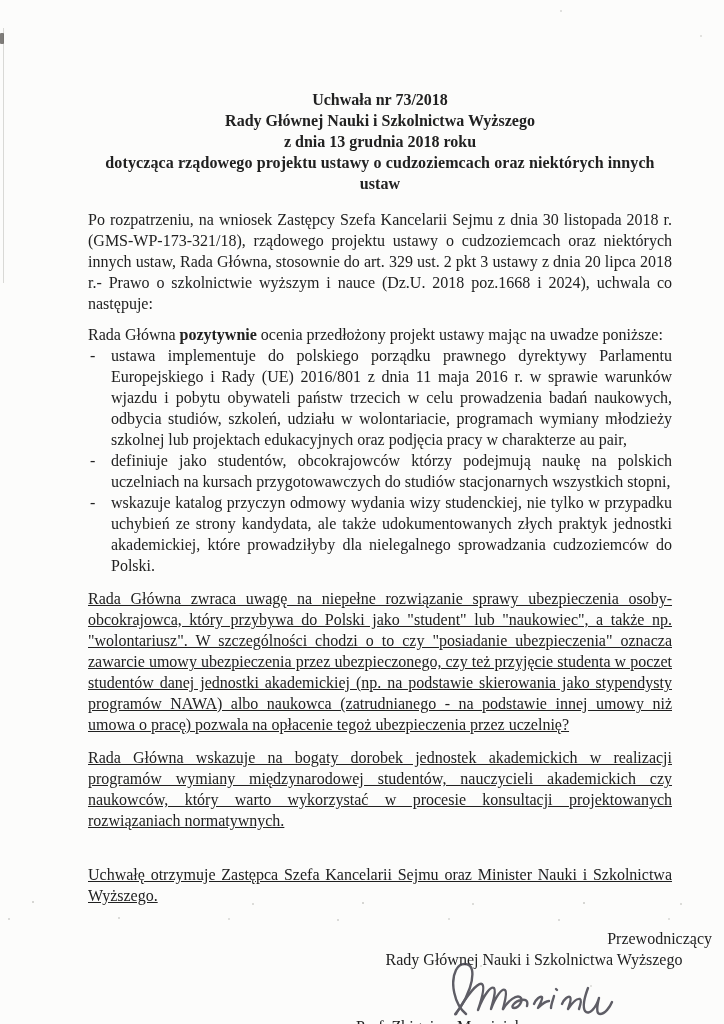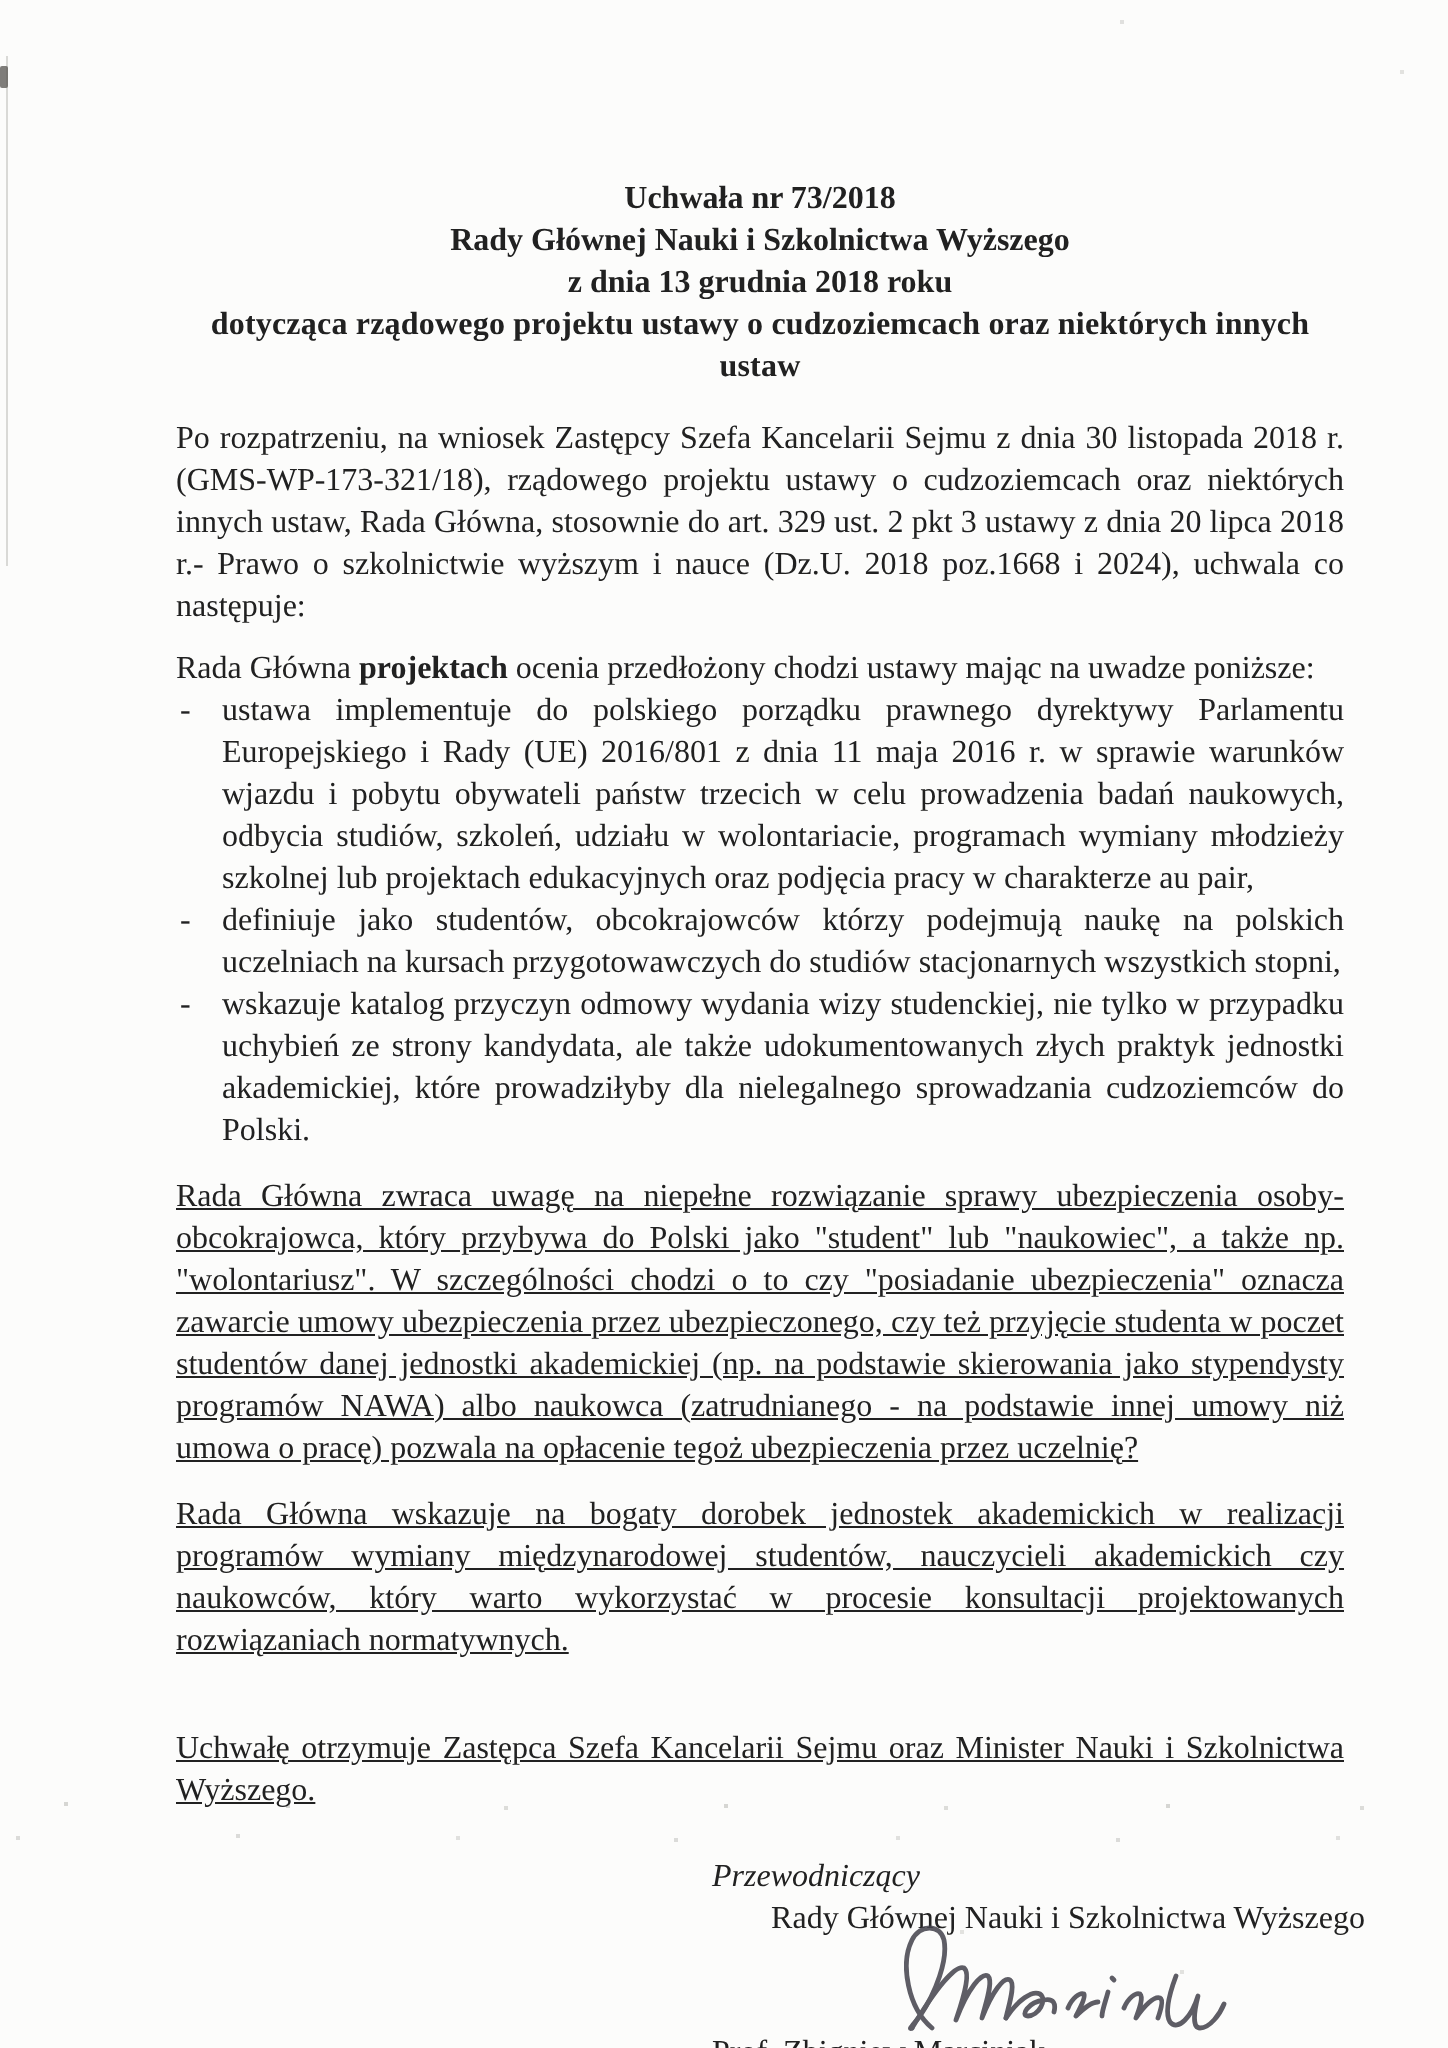--- a/index.html
+++ b/index.html
@@ -43,21 +43,21 @@
     left: 2px; top: 0;
   }
   .spacer-block { height: 21px; }
   .signature-block {
     margin-top: 22px;
     margin-left: 268px;
     width: 356px;
     text-align: center;
     position: relative;
   }
-  .sig-title { text-align: left; font-style: italic; }
+  .sig-title { text-align: right; }
   .sig-org { text-align: center; white-space: nowrap; }
   .sig-scribble {
     position: relative;
     height: 48px;
     margin-top: -4px;
   }
   .sig-scribble svg {
     position: absolute;
     left: 88px; top: -8px;
   }
@@ -111,21 +111,21 @@
     <div class="doc-title">
       <div class="t-line">Uchwała nr 73/2018</div>
       <div class="t-line">Rady Głównej Nauki i Szkolnictwa Wyższego</div>
       <div class="t-line">z dnia 13 grudnia 2018 roku</div>
     </div>
 
     <div class="subject">dotycząca rządowego projektu ustawy  o cudzoziemcach oraz niektórych innych ustaw</div>
 
     <p class="para first">Po rozpatrzeniu, na wniosek Zastępcy Szefa Kancelarii Sejmu z dnia 30 listopada 2018 r. (GMS-WP-173-321/18), rządowego projektu ustawy o cudzoziemcach oraz niektórych innych ustaw, Rada Główna, stosownie do art. 329 ust. 2 pkt 3 ustawy z dnia 20 lipca 2018 r.- Prawo o szkolnictwie wyższym i nauce (Dz.U. 2018 poz.1668 i 2024), uchwala co następuje:</p>
 
-    <p class="para"><span>Rada Główna </span><span class="bold-inline">projektach</span><span> ocenia przedłożony chodzi ustawy mając na uwadze poniższe:</span></p>
+    <p class="para"><span>Rada Główna </span><span class="bold-inline">pozytywnie</span><span> ocenia przedłożony projekt ustawy mając na uwadze poniższe:</span></p>
 
     <div class="bullet-row">
       <span class="bullet-dash">-</span>
       <span>ustawa implementuje do polskiego porządku prawnego dyrektywy Parlamentu Europejskiego i Rady (UE) 2016/801 z dnia 11 maja 2016 r. w sprawie warunków wjazdu i pobytu obywateli państw trzecich w celu prowadzenia badań naukowych, odbycia studiów, szkoleń, udziału w wolontariacie, programach wymiany młodzieży szkolnej lub projektach edukacyjnych oraz podjęcia pracy w charakterze au pair,</span>
     </div>
     <div class="bullet-row">
       <span class="bullet-dash">-</span>
       <span>definiuje jako studentów,  obcokrajowców którzy podejmują naukę na polskich uczelniach na kursach przygotowawczych do studiów stacjonarnych wszystkich stopni,</span>
     </div>
     <div class="bullet-row">

